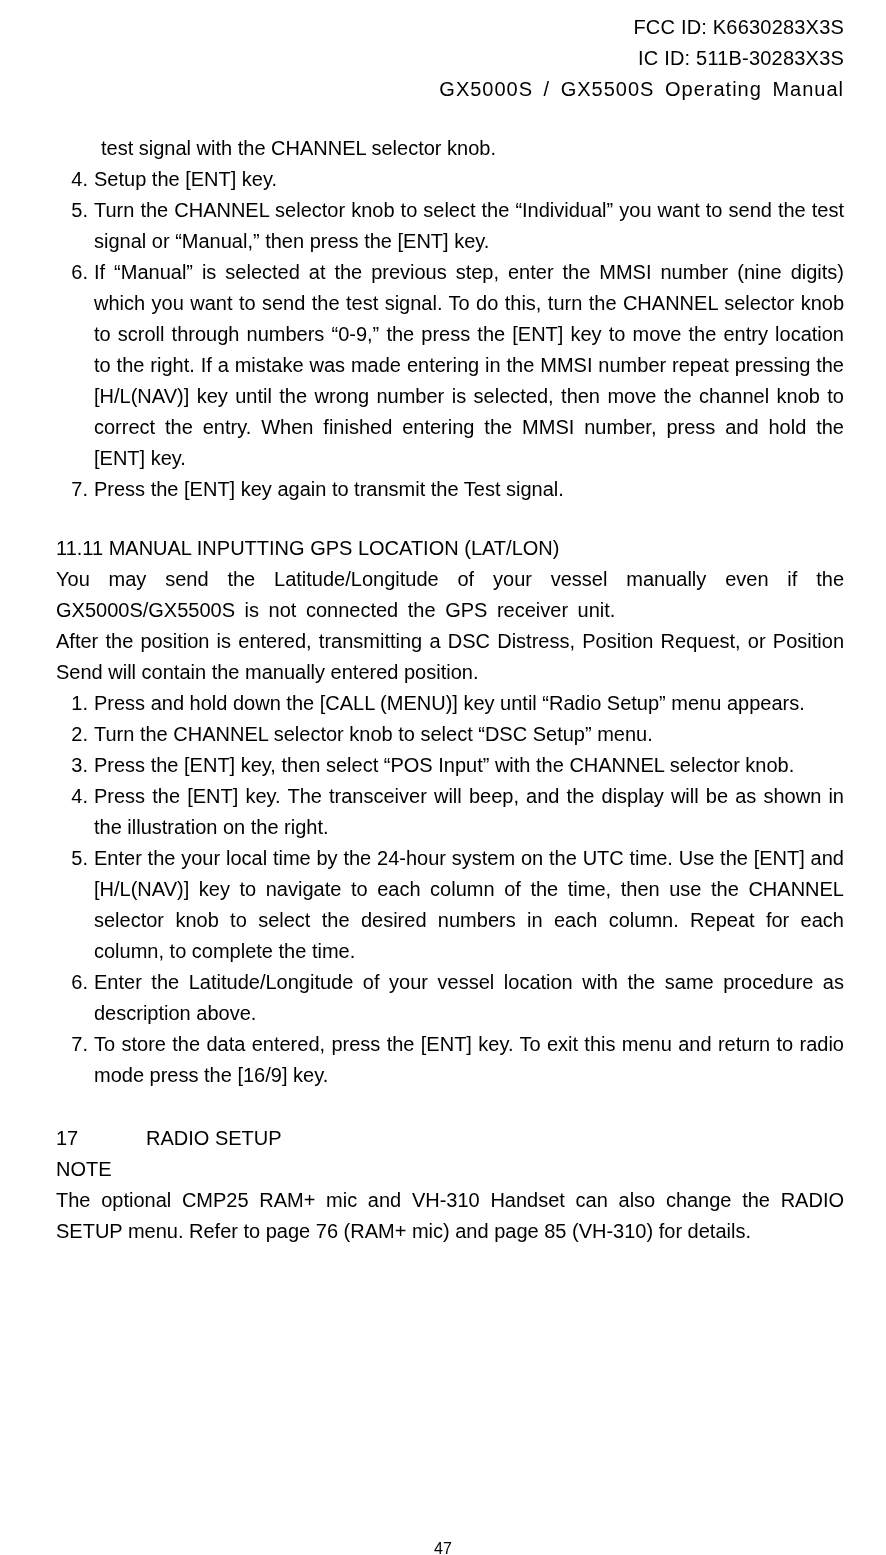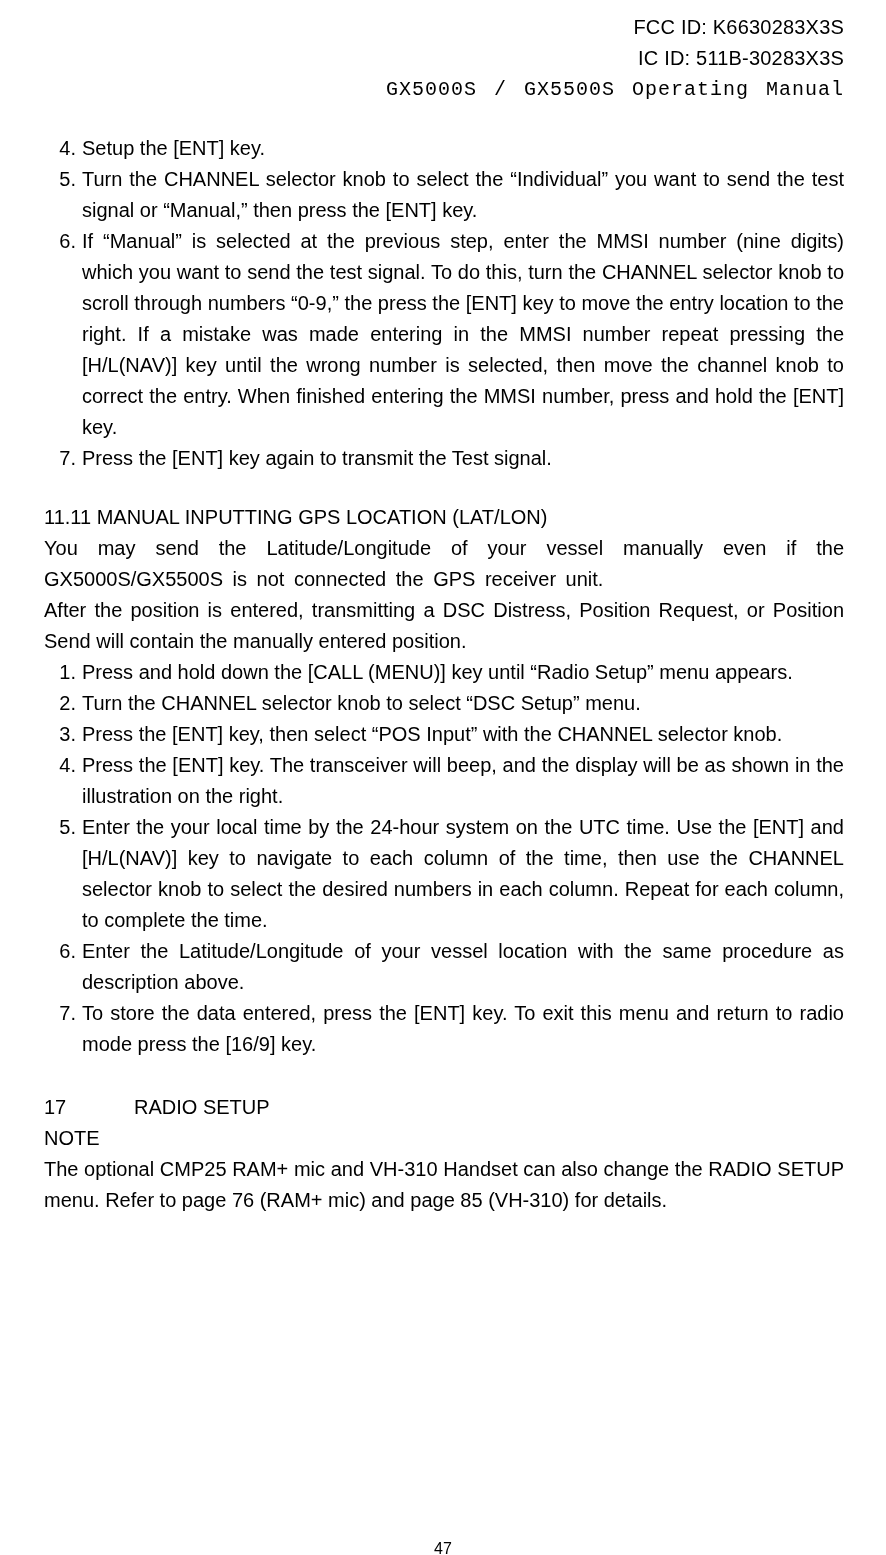--- a/index.html
+++ b/index.html
@@ -7,35 +7,34 @@
     width: 886px;
     background: #fff;
     font-family: Arial, Helvetica, sans-serif;
     color: #000;
     font-size: 20px;
     line-height: 1.55;
   }
   .page {
     width: 886px;
     min-height: 1555px;
-    padding: 12px 42px 30px 44px;
+    padding: 12px 42px 30px 56px;
     position: relative;
   }
   .header {
     text-align: right;
     margin-bottom: 28px;
   }
   .header .line {
     display: block;
     letter-spacing: 0.2px;
   }
   .header .line.model {
     letter-spacing: 1px;
     word-spacing: 4px;
-    font-family: Liberation Mono, monospace;
   }
 
   .content { }
 
   .orphan-line {
     margin-left: 45px;
     text-align: left;
   }
 
   ol.num-list {
@@ -99,20 +98,21 @@
 <div class="page">
 
   <div class="header">
     <span class="line">FCC ID: K6630283X3S</span>
     <span class="line">IC ID: 511B-30283X3S</span>
     <span class="line model">GX5000S / GX5500S   Operating Manual</span>
   </div>
 
   <div class="content">
 
+    <p class="orphan-line">test signal with the CHANNEL selector knob.</p>
 
     <ol class="num-list">
       <li>
         <span class="num">4.</span>
         <span class="li-body">Setup the [ENT] key.</span>
       </li>
       <li>
         <span class="num">5.</span>
         <span class="li-body justify">Turn the CHANNEL selector knob to select the “Individual” you want to send the test signal or “Manual,” then press the [ENT] key.</span>
       </li>

